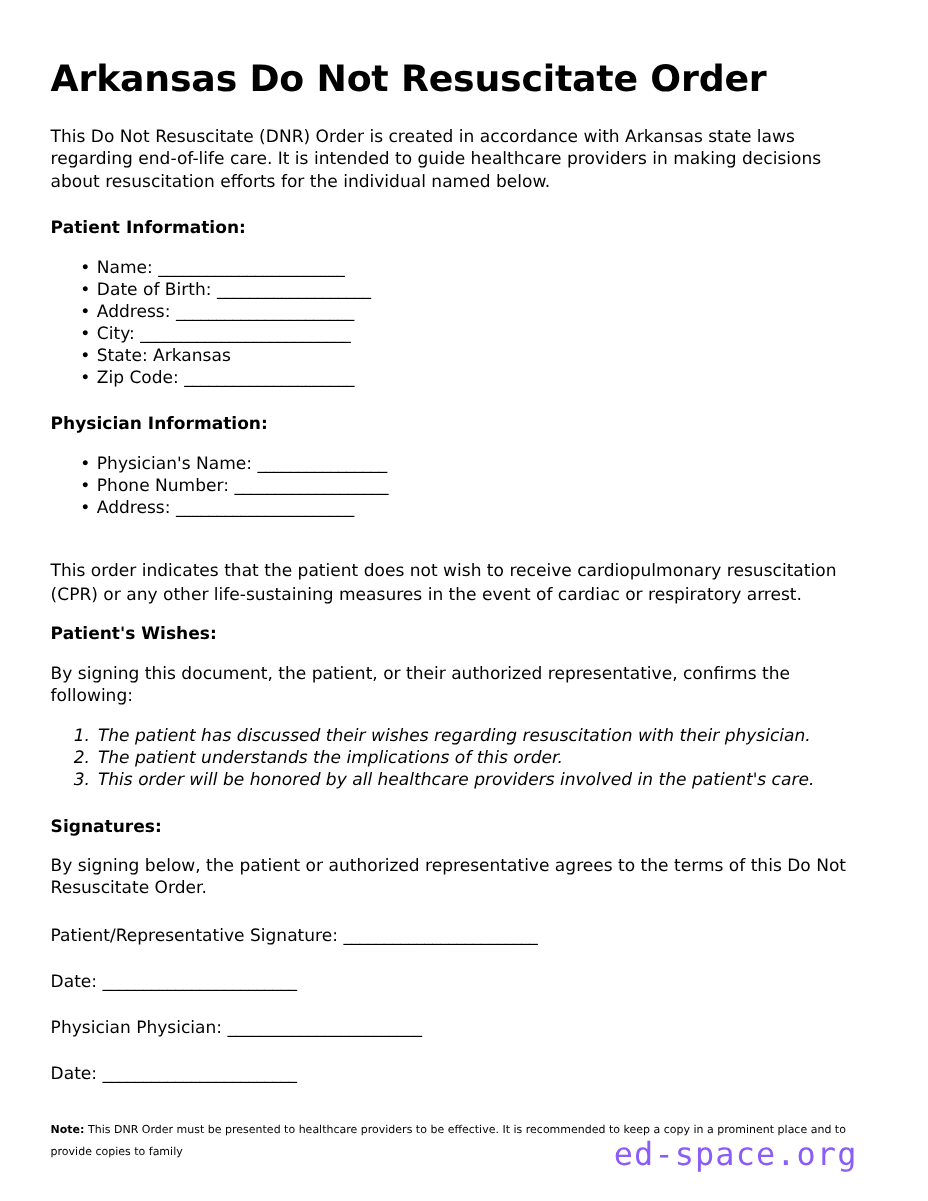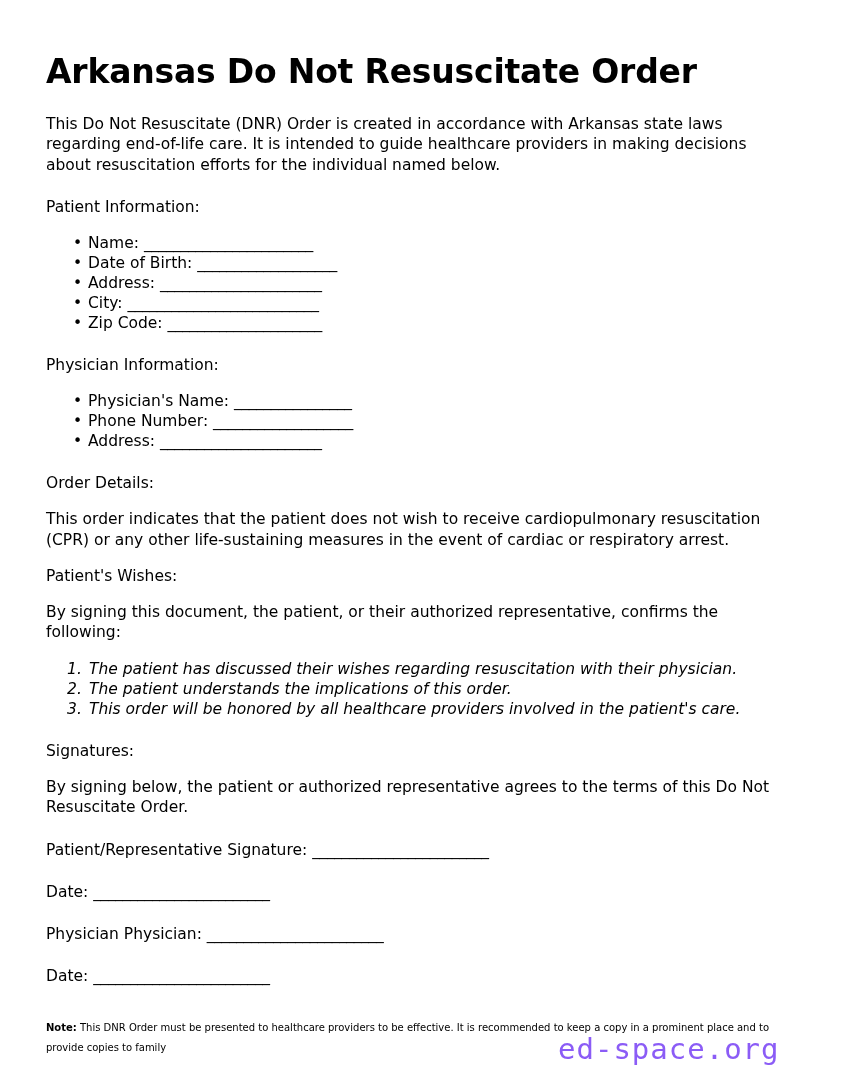--- a/index.html
+++ b/index.html
@@ -44,21 +44,21 @@
 
   .para {
     font-size: 15.5px;
     line-height: 20.4px;
     margin: 0 0 0 0;
     color: #000;
   }
 
   .section-heading {
     font-size: 15.5px;
-    font-weight: normal;
+    font-weight: bold;
     line-height: 20px;
     margin: 0;
     color: #000;
   }
 
   ul.field-list {
     list-style: none;
     margin: 0;
     padding: 0;
   }
@@ -150,38 +150,38 @@
 
     <h2 class="section-heading">Patient Information:</h2>
 
     <div class="spacer-md"></div>
 
     <ul class="field-list">
       <li><span>Name:</span> <span class="blank">_______________________</span></li>
       <li><span>Date of Birth:</span> <span class="blank">___________________</span></li>
       <li><span>Address:</span> <span class="blank">______________________</span></li>
       <li><span>City:</span> <span class="blank">__________________________</span></li>
+      <li><span>State: Arkansas</span><span class="blank"></span></li>
       <li><span>Zip Code:</span> <span class="blank">_____________________</span></li>
     </ul>
 
     <div class="spacer-lg"></div>
 
     <h2 class="section-heading">Physician Information:</h2>
 
     <div class="spacer-md"></div>
 
     <ul class="field-list">
       <li><span>Physician's Name:</span> <span class="blank">________________</span></li>
       <li><span>Phone Number:</span> <span class="blank">___________________</span></li>
       <li><span>Address:</span> <span class="blank">______________________</span></li>
     </ul>
 
     <div class="spacer-lg"></div>
 
-    <h2 class="section-heading">Order Details:</h2>
 
     <div class="spacer-md"></div>
 
     <p class="para">This order indicates that the patient does not wish to receive cardiopulmonary resuscitation (CPR) or any other life-sustaining measures in the event of cardiac or respiratory arrest.</p>
 
     <div class="spacer-md"></div>
 
     <h2 class="section-heading">Patient's Wishes:</h2>
 
     <div class="spacer-md"></div>

